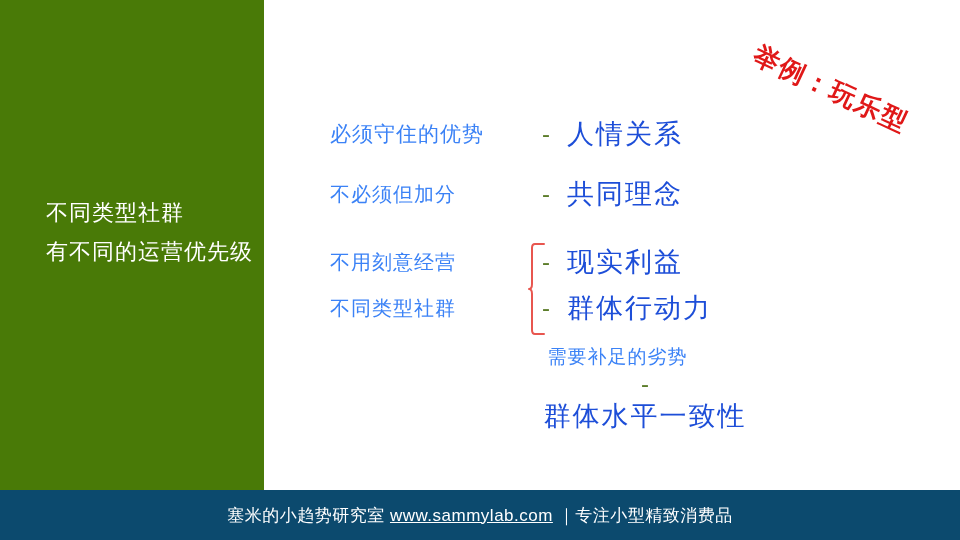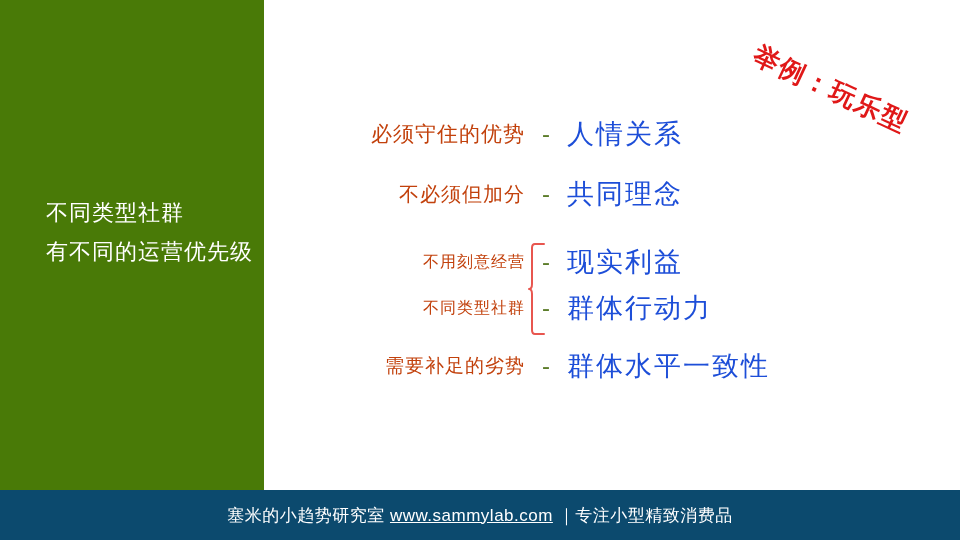--- a/index.html
+++ b/index.html
@@ -62,23 +62,23 @@
   .row {
     position: absolute;
     left: 0;
     width: 630px;
     height: 44px;
     display: flex;
     align-items: center;
   }
   .row-left {
     width: 195px;
-    text-align: right;
+    text-align: left;
     padding-right: 0px;
-    color: #c2410c;
+    color: #3b82f6;
     font-size: 21px;
     letter-spacing: 1px;
     white-space: nowrap;
     font-family: "Liberation Sans", "DejaVu Sans", sans-serif;
   }
   .row-dash {
     width: 42px;
     text-align: center;
     color: #5c7d2a;
     font-size: 24px;
@@ -88,24 +88,24 @@
     color: #1d4ed8;
     font-size: 27px;
     letter-spacing: 2px;
     white-space: nowrap;
     font-family: "Liberation Sans", "DejaVu Sans", sans-serif;
   }
   #row-0 { top: 112px; }
   #row-1 { top: 172px; }
   #row-2 { top: 240px; }
   #row-3 { top: 286px; }
-  #row-4 { top: 344px; }
+  #row-4 { top: 344px; flex-direction: column; }
 
   #row-1 .row-left { font-size: 20px; font-family: Liberation Mono, monospace; }
-  #row-2 .row-left, #row-3 .row-left { font-size: 16px; }
+  #row-2 .row-left, #row-3 .row-left { font-size: 20px; }
   #row-4 .row-left { font-size: 19px; }
 
   
   #brace {
     position: absolute;
     left: 528px;
     top: 243px;
     width: 20px;
     height: 92px;
     pointer-events: none;

